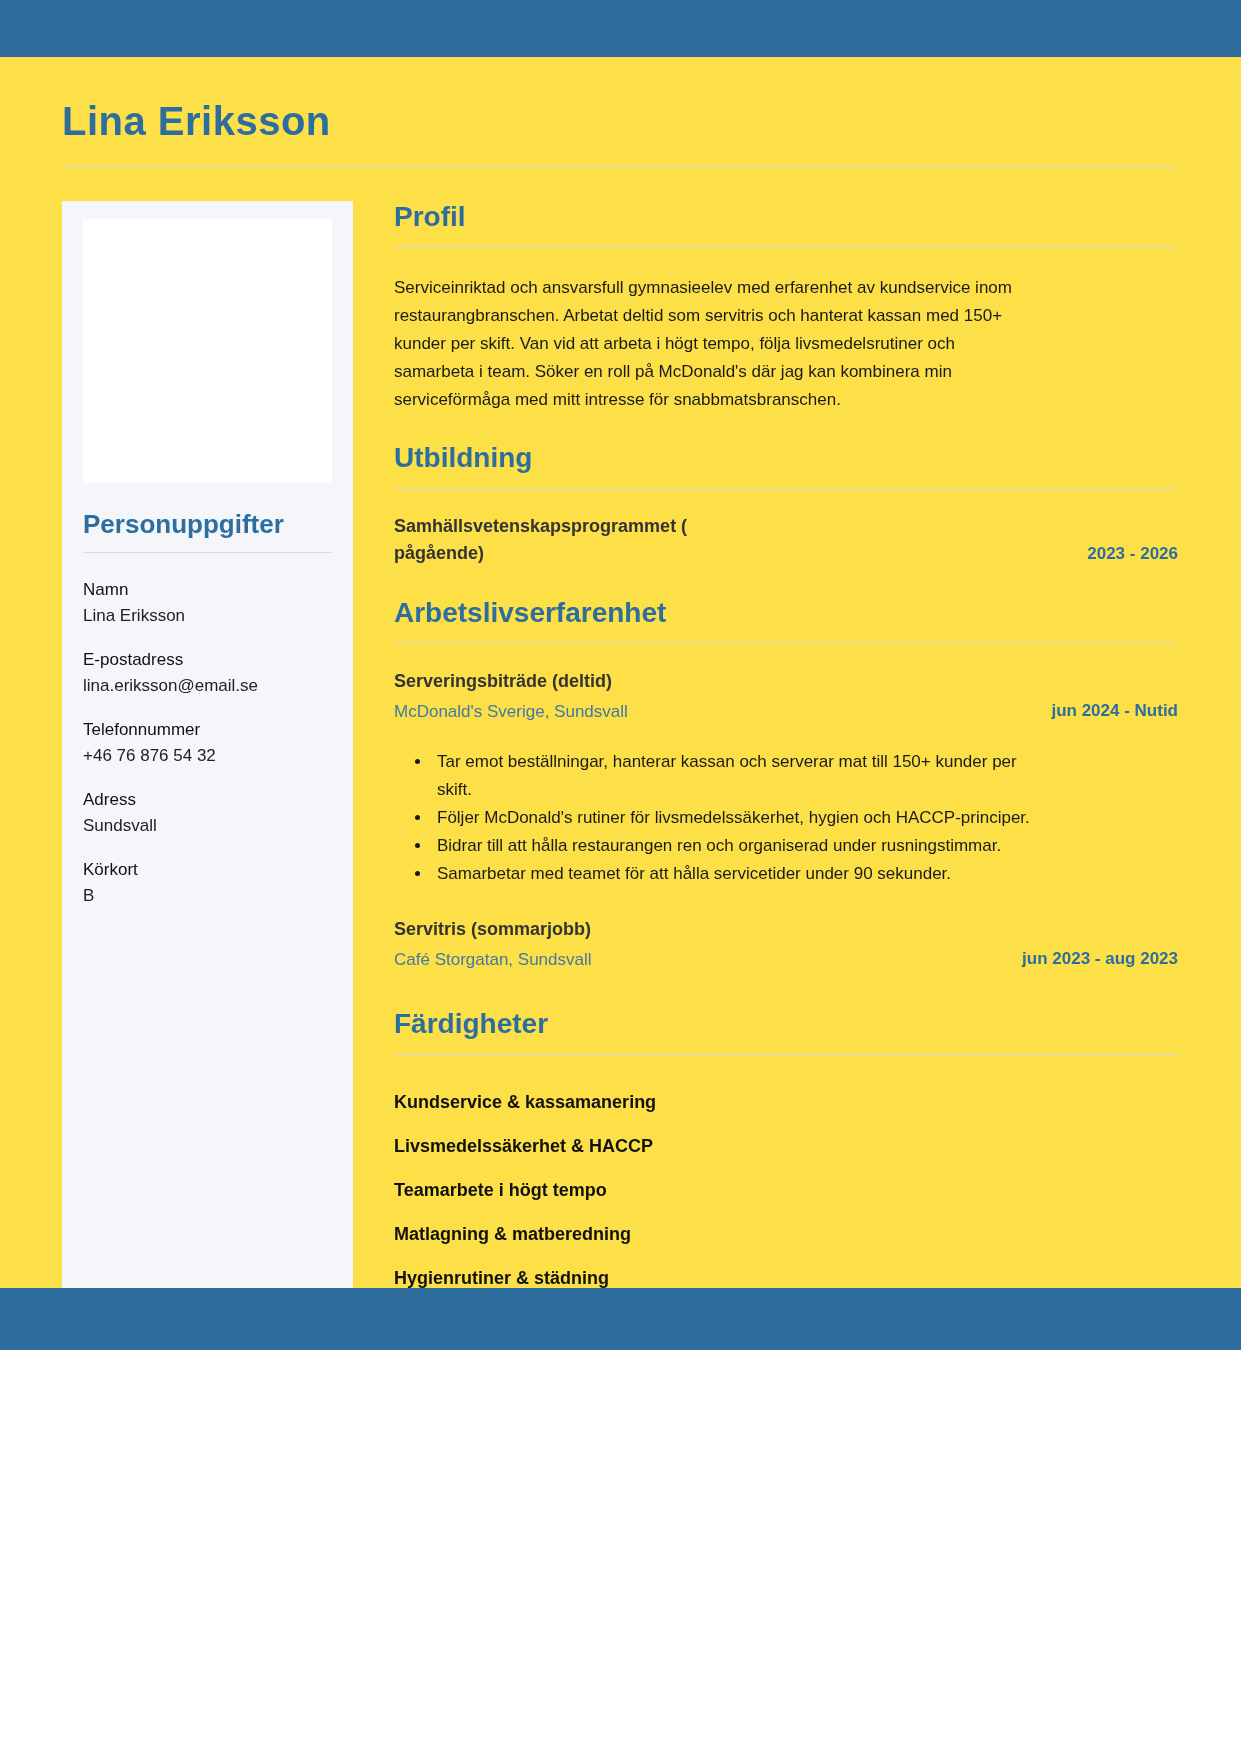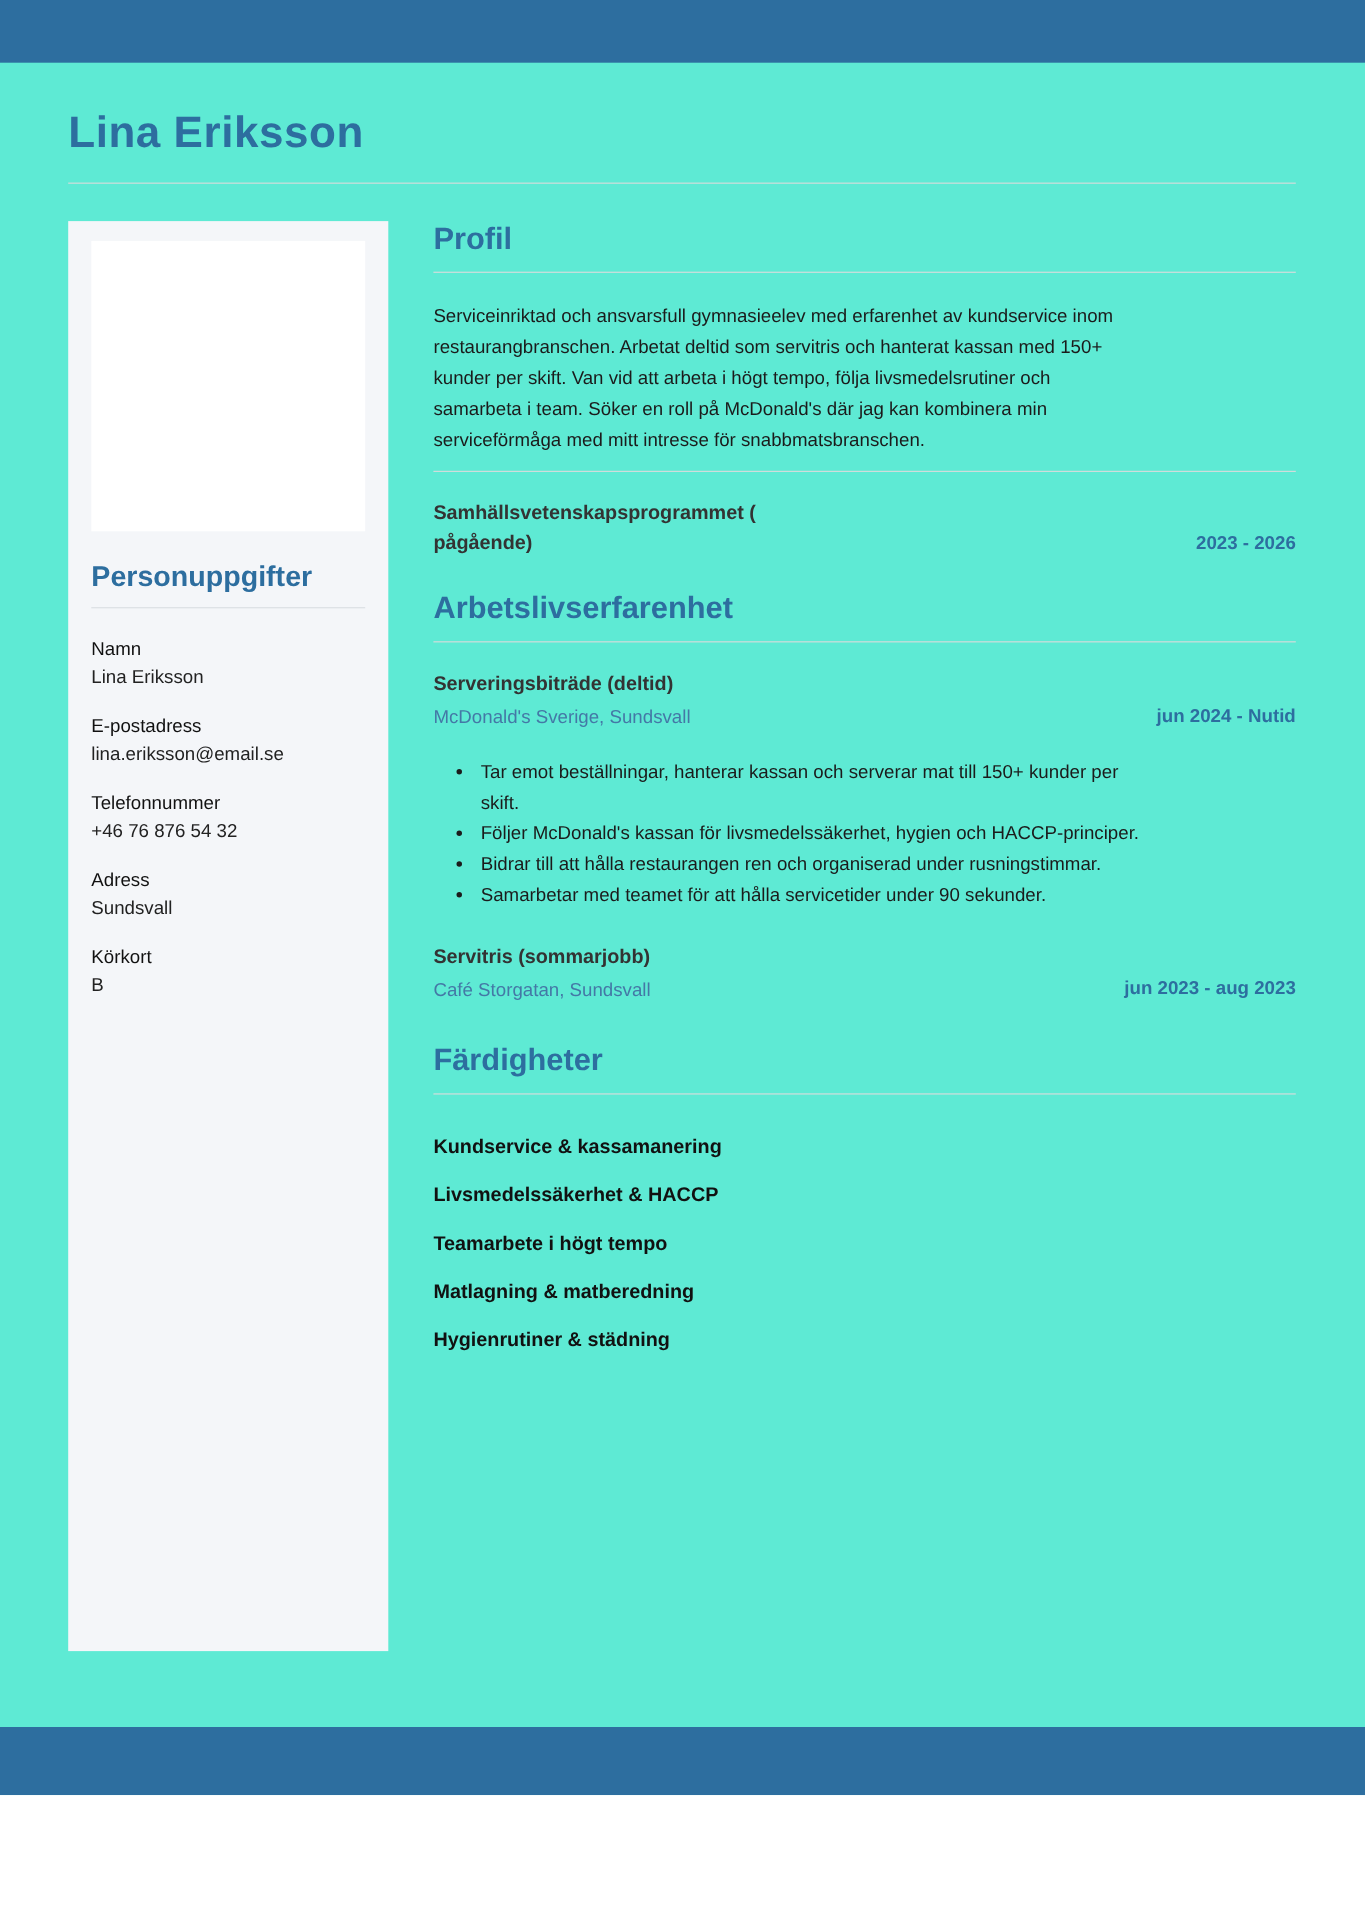--- a/index.html
+++ b/index.html
@@ -1,20 +1,20 @@
 <!DOCTYPE html>
 <html><head>
 <meta charset="utf-8">
 <style>
   html, body { margin: 0; padding: 0; background: #ffffff; }
   .page {
     position: relative;
     width: 1241px;
-    height: 1632px;
-    background: #5eead4;
+    height: 1350px;
+    background: #fde047;
     font-family: "Liberation Sans", sans-serif;
     overflow: hidden;
   }
   .top-bar {
     height: 57px;
     background: #2d6e9f;
   }
   .bottom-bar {
     position: absolute;
     left: 0; right: 0; bottom: 0;
@@ -198,20 +198,21 @@
         </div>
       </div>
     </aside>
 
     <main class="main">
 
       <h2 class="section-title">Profil</h2>
       <div class="rule"></div>
       <p class="profile-text">Serviceinriktad och ansvarsfull gymnasieelev med erfarenhet av kundservice inom restaurangbranschen. Arbetat deltid som servitris och hanterat kassan med 150+ kunder per skift. Van vid att arbeta i högt tempo, följa livsmedelsrutiner och samarbeta i team. Söker en roll på McDonald's där jag kan kombinera min serviceförmåga med mitt intresse för snabbmatsbranschen.</p>
 
+      <h2 class="section-title mt-28">Utbildning</h2>
       <div class="rule"></div>
 
       <div class="entry">
         <div class="entry-left">
           <div class="entry-title">Samhällsvetenskapsprogrammet ( pågående)</div>
         </div>
         <div class="entry-date">2023 - 2026</div>
       </div>
 
       <h2 class="section-title mt-30">Arbetslivserfarenhet</h2>
@@ -220,21 +221,21 @@
       <div class="entry">
         <div class="entry-left">
           <div class="entry-title wide">Serveringsbiträde (deltid)</div>
           <div class="entry-sub">McDonald's Sverige, Sundsvall</div>
         </div>
         <div class="entry-date">jun 2024 - Nutid</div>
       </div>
 
       <ul class="bullets">
         <li>Tar emot beställningar, hanterar kassan och serverar mat till 150+ kunder per skift.</li>
-        <li>Följer McDonald's kassan för livsmedelssäkerhet, hygien och HACCP-principer.</li>
+        <li>Följer McDonald's rutiner för livsmedelssäkerhet, hygien och HACCP-principer.</li>
         <li>Bidrar till att hålla restaurangen ren och organiserad under rusningstimmar.</li>
         <li>Samarbetar med teamet för att hålla servicetider under 90 sekunder.</li>
       </ul>
 
       <div class="entry second">
         <div class="entry-left">
           <div class="entry-title wide">Servitris (sommarjobb)</div>
           <div class="entry-sub">Café Storgatan, Sundsvall</div>
         </div>
         <div class="entry-date">jun 2023 - aug 2023</div>

